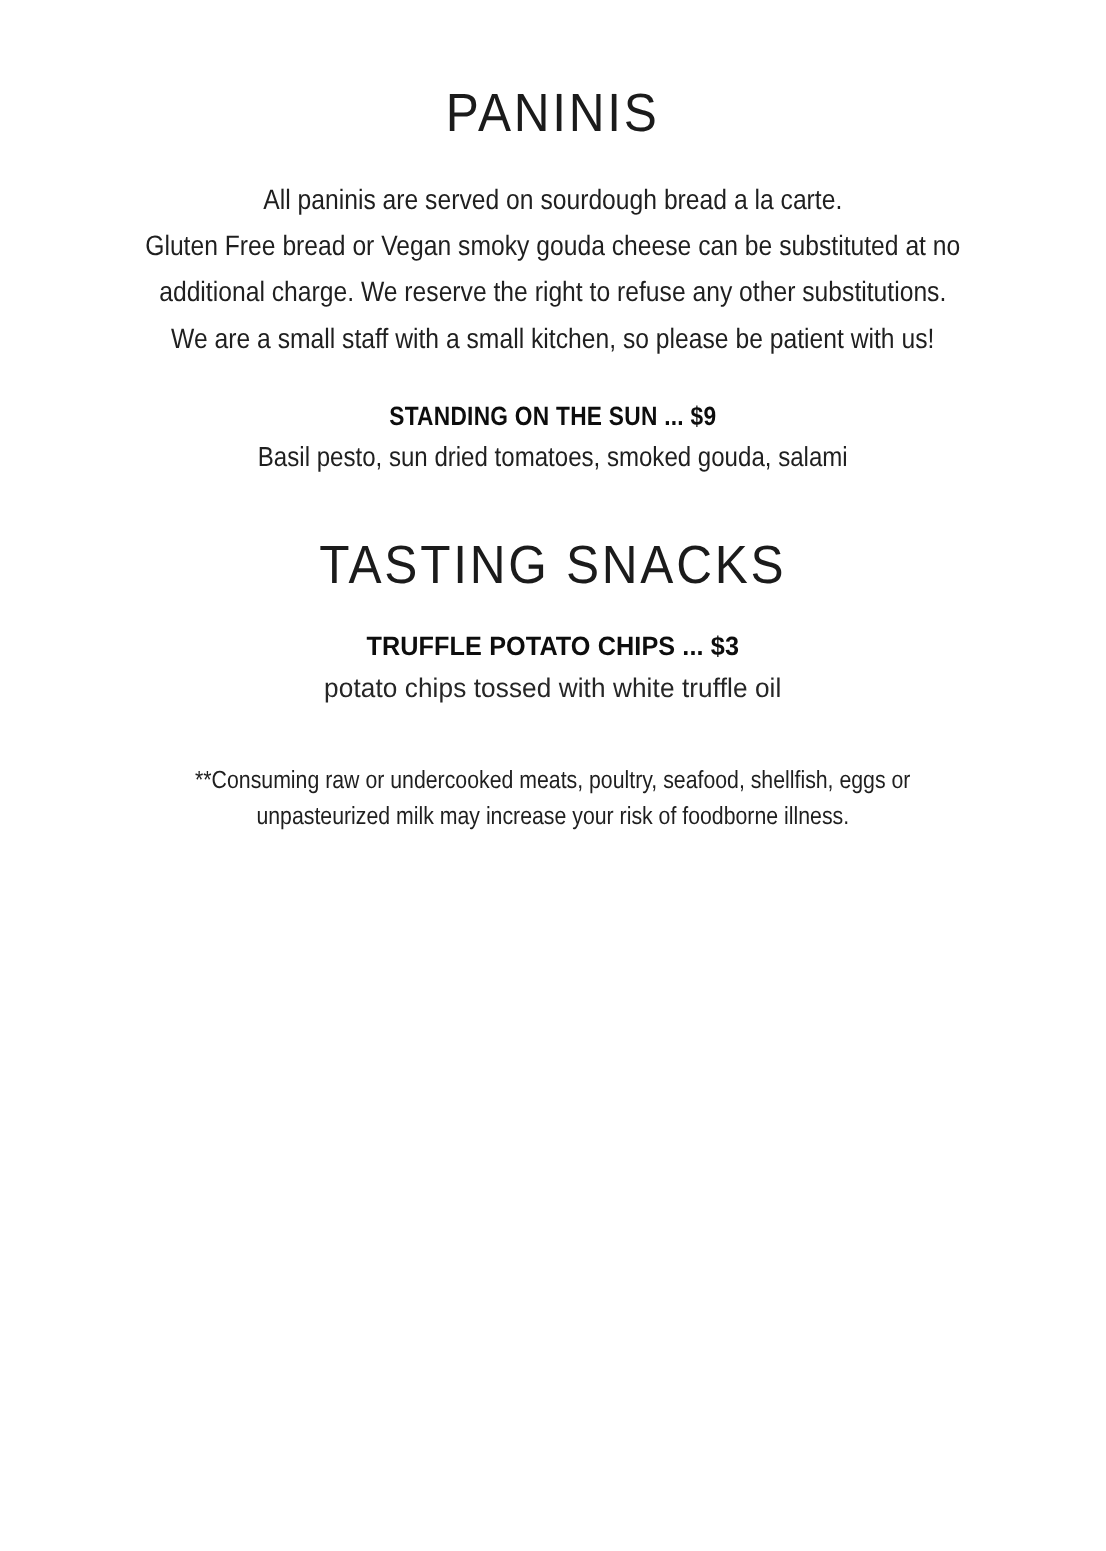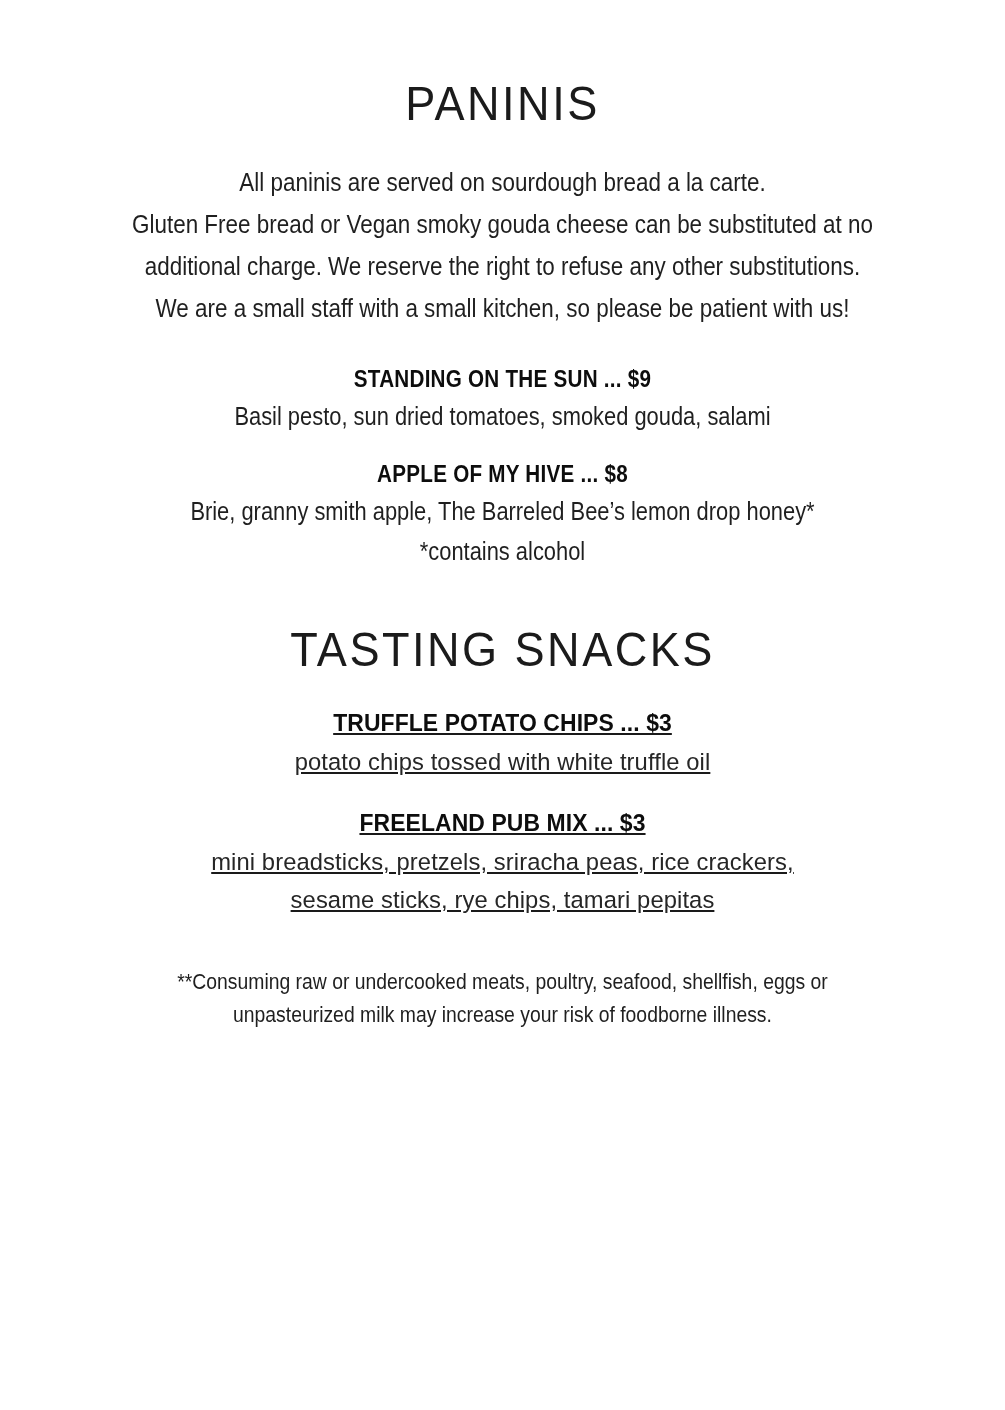--- a/index.html
+++ b/index.html
@@ -82,21 +82,21 @@
     font-size: 25px;
     line-height: 36px;
     color: #1f1f1f;
     margin-top: 4px;
     transform: scaleX(0.875);
     transform-origin: center center;
     white-space: nowrap;
   }
 
   
-  .snack-list { margin-top: 27px; text-decoration: underline; }
+  .snack-list { margin-top: 27px; }
 
   .snack-item { margin-bottom: 26px; }
 
   .snack-title {
     font-family: "Liberation Sans", sans-serif;
     font-weight: 700;
     font-size: 24px;
     letter-spacing: 0.004em;
     line-height: 31px;
     color: #0d0d0d;
@@ -147,48 +147,36 @@
   </div>
 
   <div class="menu-list">
 
     <div class="menu-item">
       <div class="item-title">STANDING ON THE SUN ... $9</div>
       <div class="item-desc">Basil pesto, sun dried tomatoes, smoked gouda, salami</div>
     </div>
 
 
-    <div class="menu-item">
-      <div class="item-title">APPLE OF MY HIVE ... $8</div>
-      <div class="item-desc">Brie, granny smith apple, The Barreled Bee’s lemon drop honey*</div>
-      <div class="item-desc">*contains alcohol</div>
-    </div>
 
 
 
   </div>
 
   <h1 class="section-heading" id="tasting-heading">TASTING SNACKS</h1>
 
   <div class="snack-list">
 
     <div class="snack-item">
       <div class="snack-title">TRUFFLE POTATO CHIPS ... $3</div>
       <div class="snack-desc">
         <div>potato chips tossed with white truffle oil</div>
       </div>
     </div>
 
-    <div class="snack-item">
-      <div class="snack-title">FREELAND PUB MIX ... $3</div>
-      <div class="snack-desc">
-        <div>mini breadsticks, pretzels, sriracha peas, rice crackers,</div>
-        <div>sesame sticks, rye chips, tamari pepitas</div>
-      </div>
-    </div>
 
 
   </div>
 
   <div class="footer">
     <div class="footer-line">**Consuming raw or undercooked meats, poultry, seafood, shellfish, eggs or</div>
     <div class="footer-line">unpasteurized milk may increase your risk of foodborne illness.</div>
 
   </div>
 

